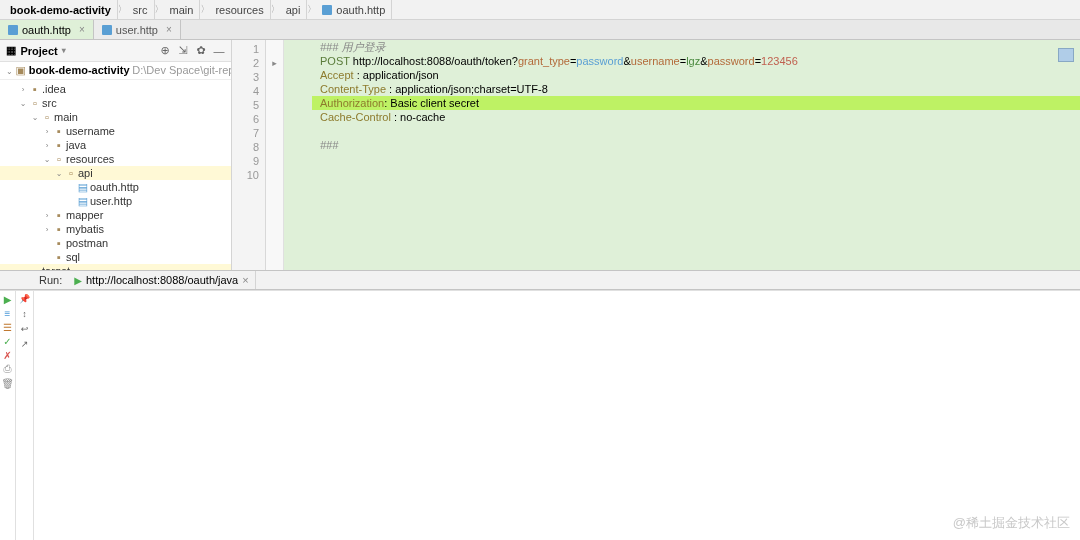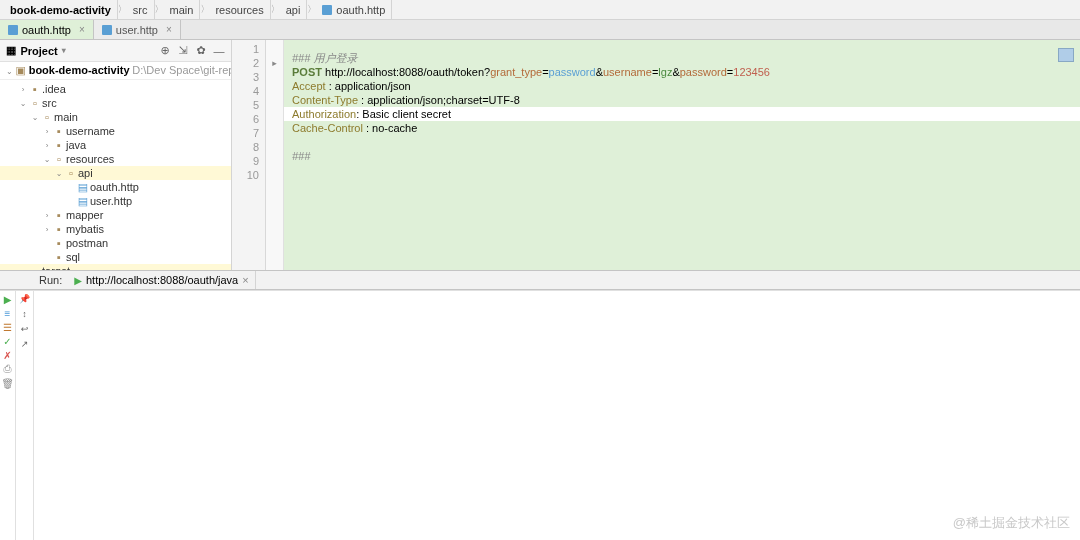--- a/index.html
+++ b/index.html
@@ -38,24 +38,24 @@
     .file-ico { color: #5a9fd4; }
     .orange-ico { color: #d28b3d; }
     .tree-row .label { color: #333; } .d1 { padding-left: 18px; } .d2 { padding-left: 30px; } .d3 { padding-left: 42px; }
     .d4 { padding-left: 54px; } .d5 { padding-left: 66px; }
 
     .editor { flex: 1; display: flex; background: #dff0d8; font-family: "Consolas", "Courier New", monospace; font-size: 11px; position: relative; }
     .gutter { width: 34px; background: #f4f4f4; border-right: 1px solid #d8d8d8; text-align: right; color: #999; padding: 2px 6px 0 0; }
     .gutter div { height: 14px; line-height: 14px; }
     .fold-gutter { width: 18px; background: #f8f8f8; border-right: 1px solid #e0e0e0; padding-top: 2px; }
     .fold-gutter div { height: 14px; line-height: 14px; text-align: center; color: #888; font-size: 9px; }
-    .code { flex: 1; padding: 11px 0 0 8px; white-space: pre; }
+    .code { flex: 1; padding: 0 0 0 8px; white-space: pre; margin-left: 28px; }
     .code div { height: 14px; line-height: 14px; }
-    .code .hl-line { background: #ffffff; margin-left: -8px; padding-left: 8px; }
-    .kw { color: #5a7c3a; font-weight: bold; }
+    .code .hl-line { background: #bef264; margin-left: -8px; padding-left: 8px; }
+    .kw { color: #5a7c3a; font-weight: normal; }
     .key { color: #8d7b2d; }
     .str { color: #5a9fd4; }
     .param { color: #b36a3a; }
     .val { color: #4a8a3f; }
     .num { color: #c0604f; }
     .cmt { color: #888; font-style: italic; }
     .editor-badge { position: absolute; top: 8px; right: 6px; width: 16px; height: 14px; background: #b0cde8; border: 1px solid #88a8c4; }
 
     .run-header { height: 20px; background: #f2f2f2; border-top: 1px solid #c4c4c4; border-bottom: 1px solid #c4c4c4; display: flex; align-items: center; padding: 0 6px; gap: 6px; }
     .run-header .lbl { color: #333; margin-left: 33px; }

